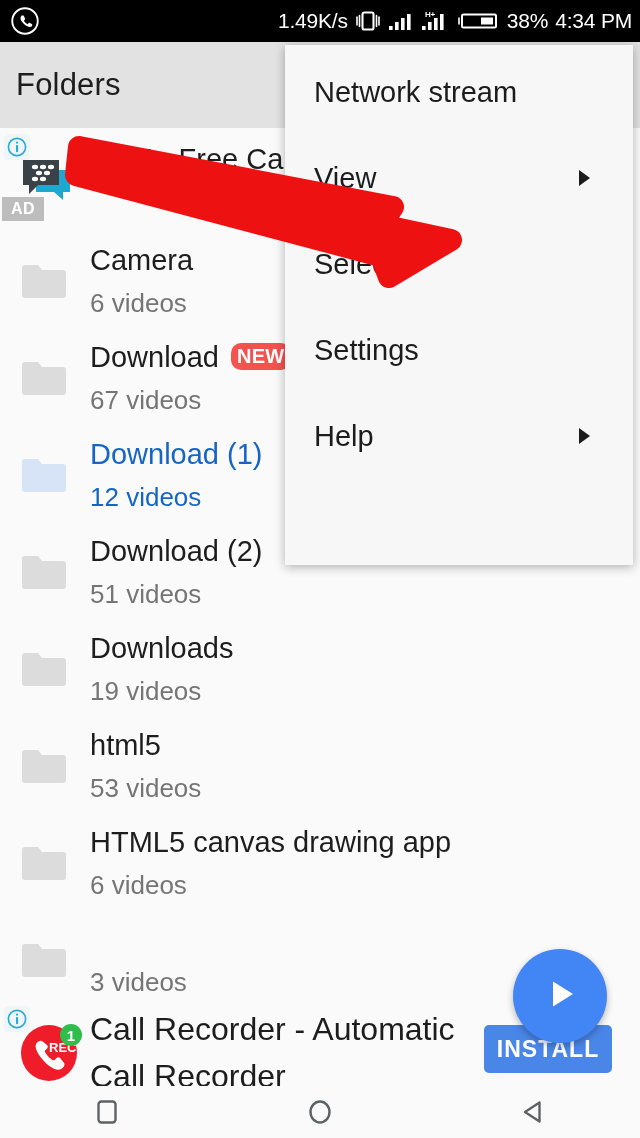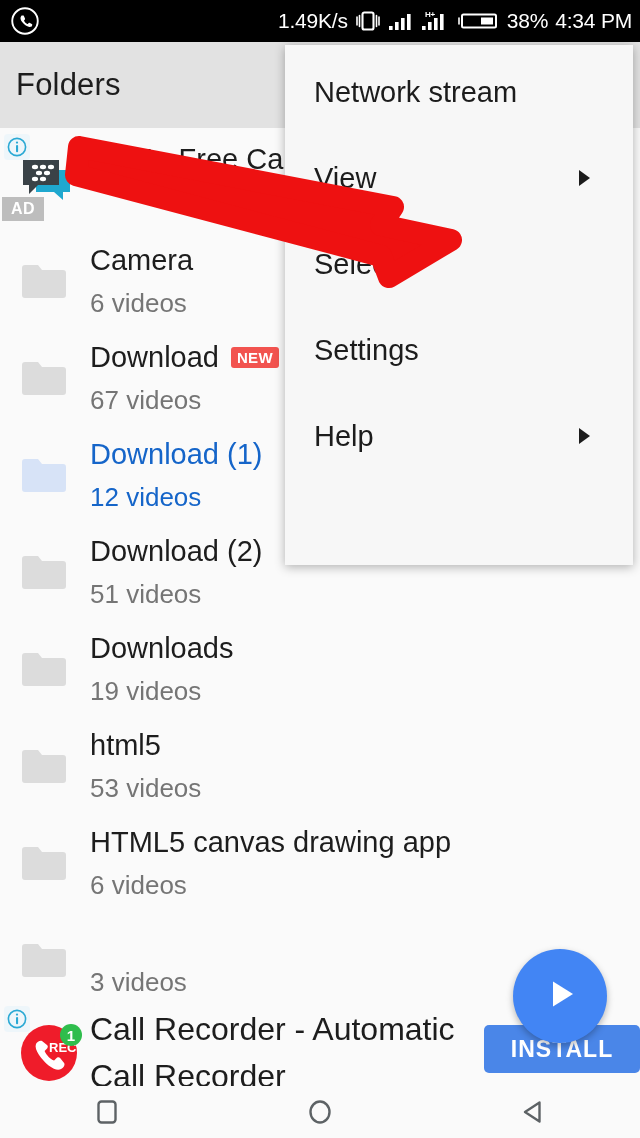--- a/index.html
+++ b/index.html
@@ -73,41 +73,41 @@
     font-size:29px; color:#1d1d1d; white-space:nowrap;
   }
   .row .rsub {
     position:absolute; left:90px; top:56px;
     font-size:26px; color:#757575; white-space:nowrap;
   }
   .row.selected .rname { color:#1565c9; }
   .row.selected .rsub { color:#1565c9; }
   .badge-new {
     display:inline-block; vertical-align:4px; margin-left:12px;
-    background:#f2534f; color:#fff; font-size:15px; font-weight:700;
-    padding:2px 6px; border-radius:3px; letter-spacing:0.3px;
+    background:#f2534f; color:#fff; font-size:20px; font-weight:700;
+    padding:2px 6px; border-radius:10px; letter-spacing:0.3px;
   }
 
   
   #bottom-ad {
     position:absolute; left:0; top:1000px; width:552px; height:86px;
     background:#fafafa; overflow:hidden;
   }
   #bottom-ad .ad-info2 {
     position:absolute; left:4px; top:6px; width:26px; height:26px;
     border-radius:4px; background:#eef6fa;
     display:flex; align-items:center; justify-content:center;
   }
   #bottom-ad .rec-icon { position:absolute; left:18px; top:18px; width:66px; height:66px; }
   #bottom-ad .ad-text2 {
     position:absolute; left:90px; top:6px; width:380px;
     font-size:32px; color:#1d1d1d; line-height:47px;
   }
   #install-btn {
-    position:absolute; left:484px; top:1025px; width:156px; height:48px;
+    position:absolute; left:484px; top:1025px; width:128px; height:48px;
     background:#4a86e8; border-radius:5px;
     display:flex; align-items:center; justify-content:center;
     color:#fff; font-size:23px; font-weight:700; letter-spacing:1px;
     z-index:4;
   }
 
   
   #fab {
     position:absolute; left:513px; top:949px; width:94px; height:94px;
     border-radius:50%; background:#4285f4;

